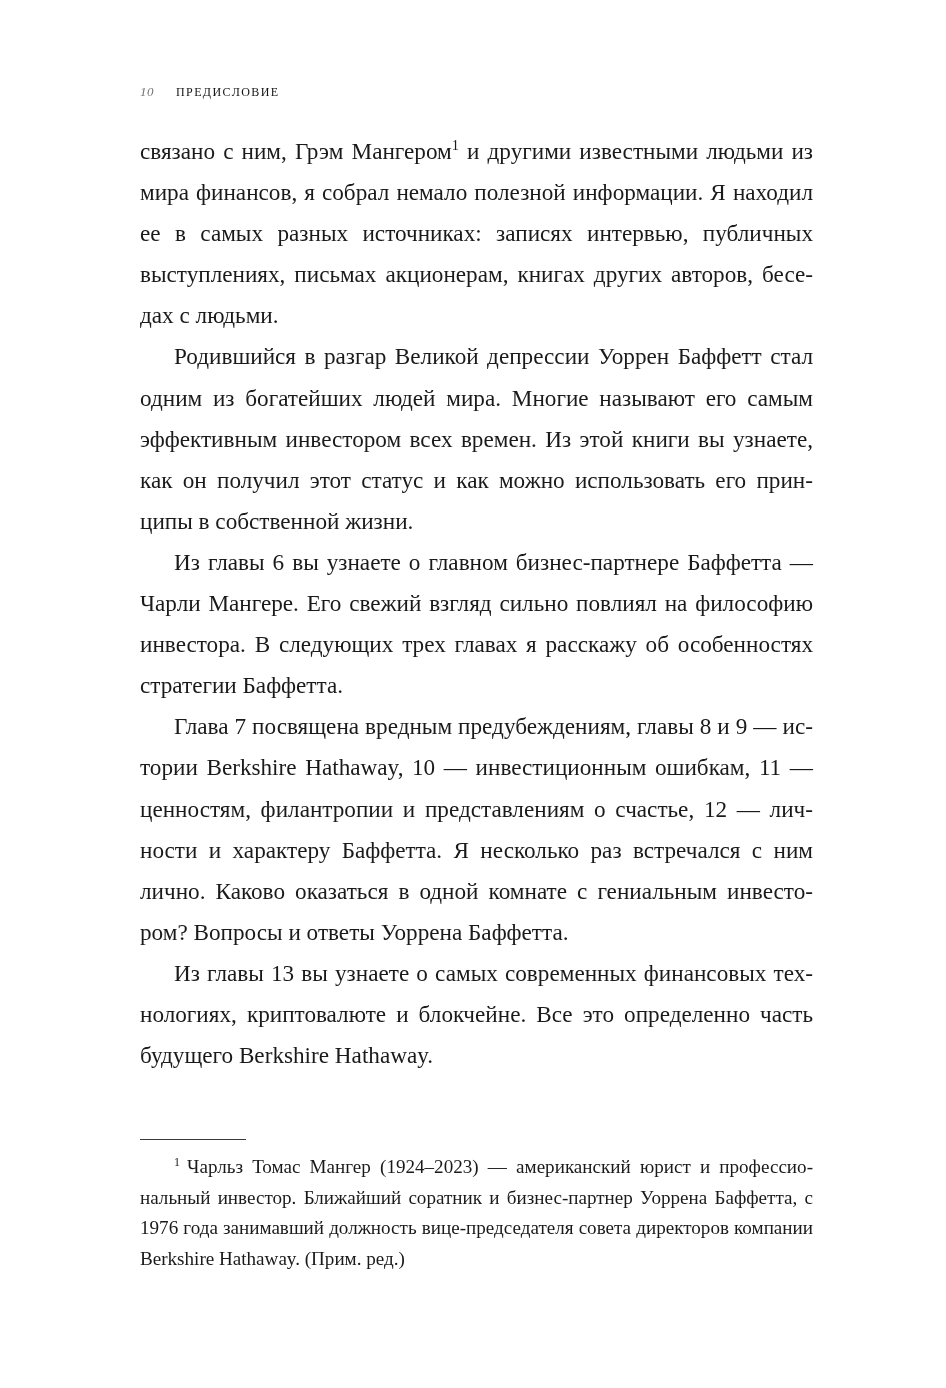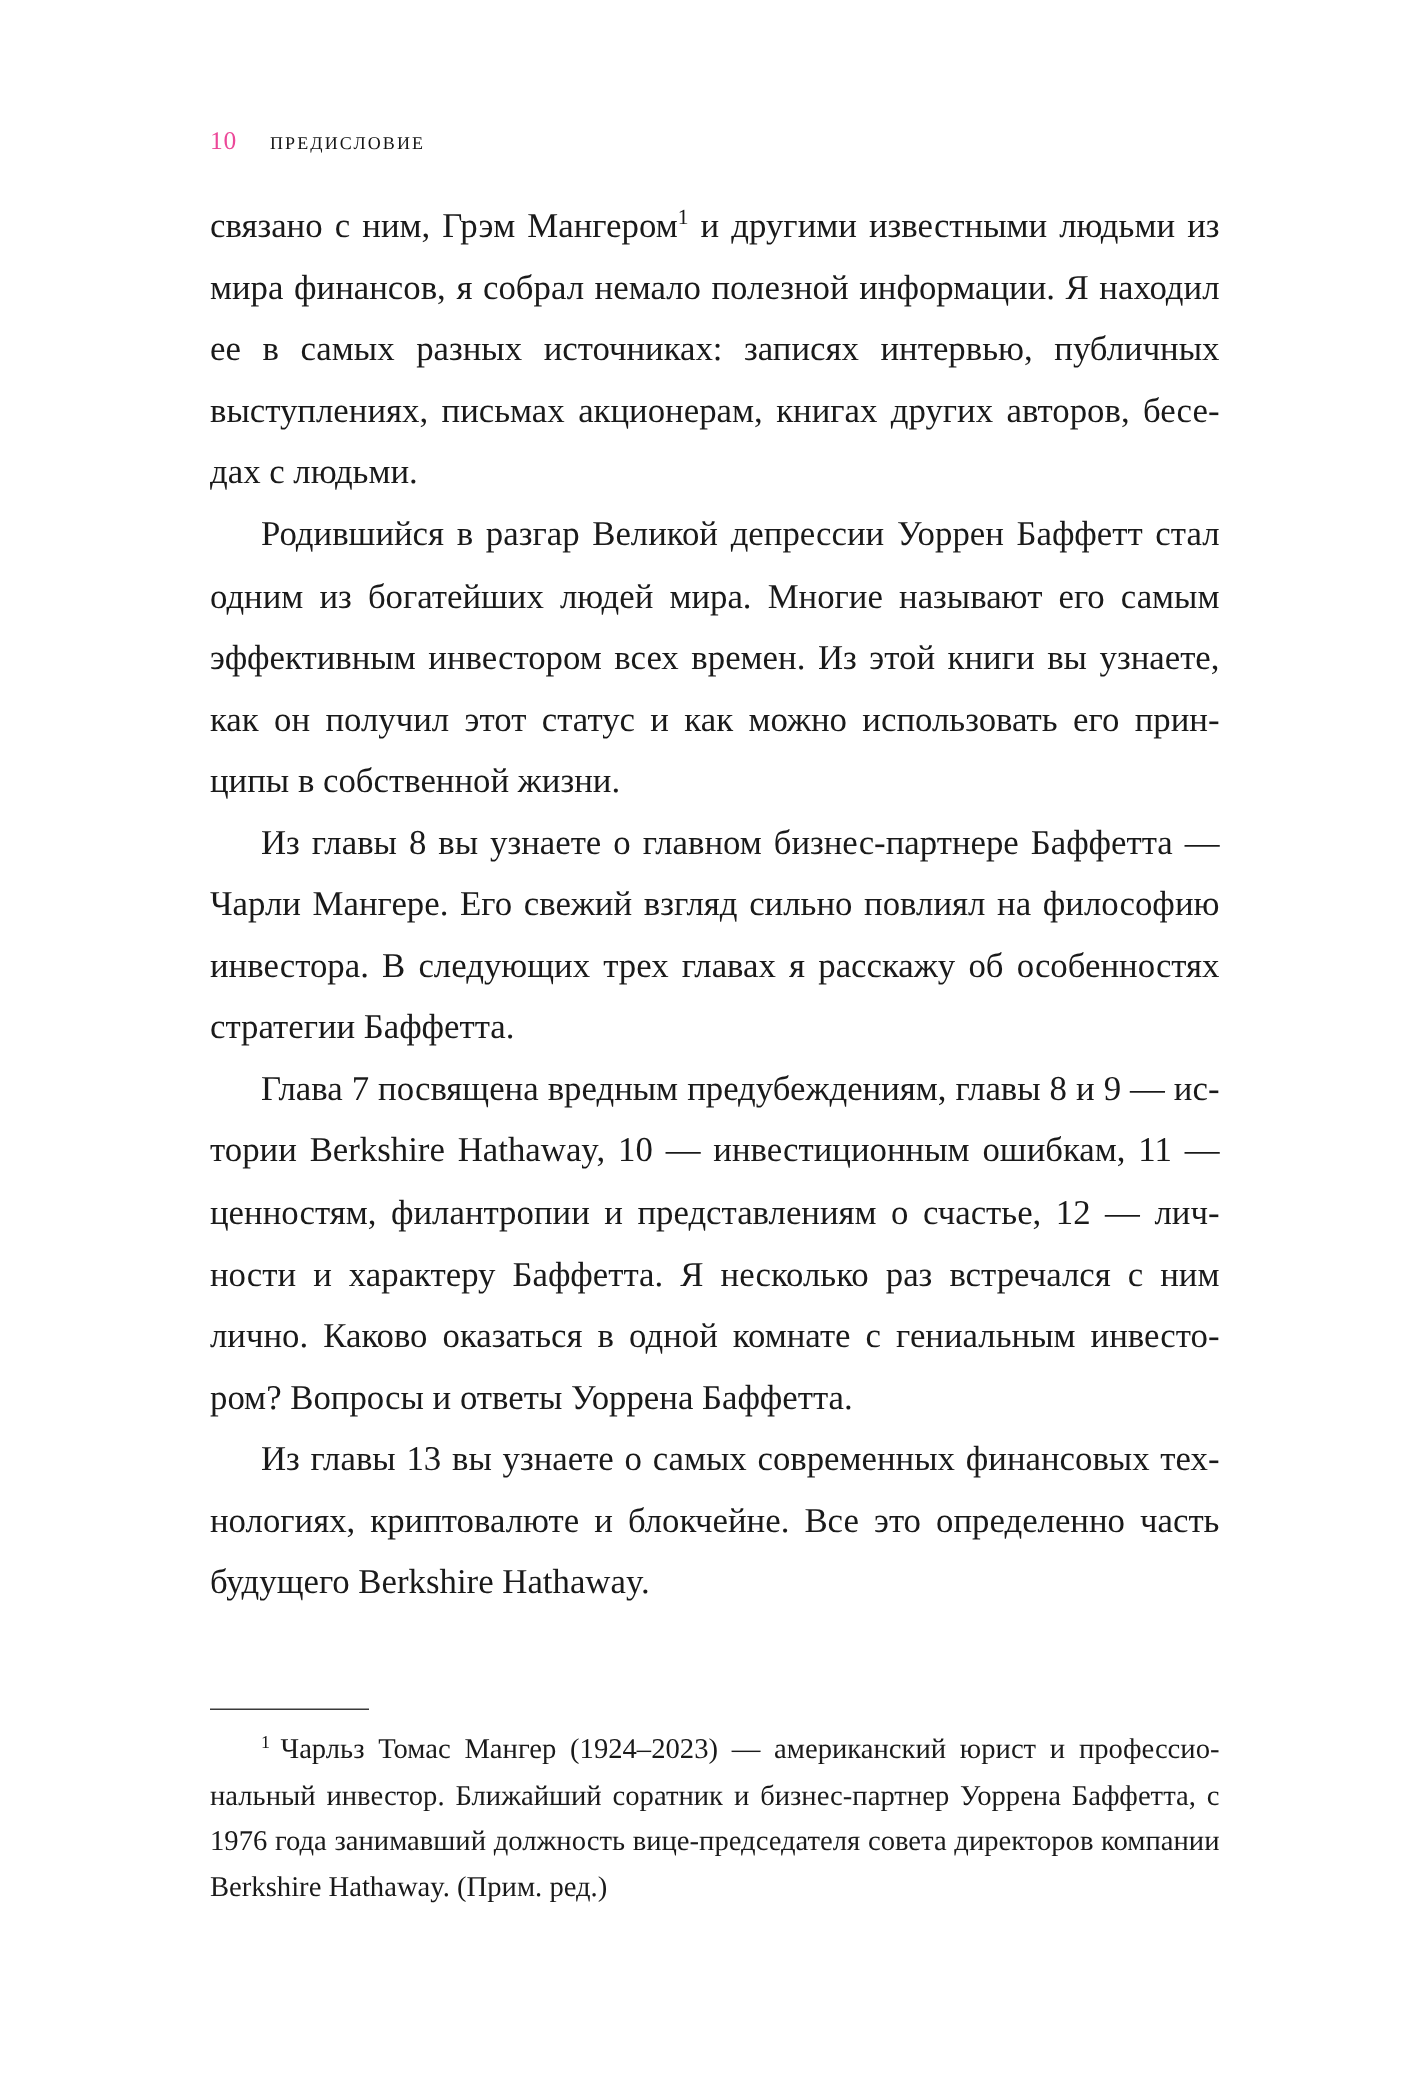--- a/index.html
+++ b/index.html
@@ -26,23 +26,24 @@
   
   .running-head {
     position: absolute;
     left: 140px;
     top: 84px;
     display: flex;
     align-items: baseline;
     white-space: nowrap;
   }
   .running-head .folio {
-    font-size: 17px;
+    font-size: 13px;
     letter-spacing: 0.5px;
-    color: #ec4899;
+    color: #737373;
+    font-style: italic;
   }
   .running-head .head-title {
     margin-left: 22px;
     font-size: 12px;
     letter-spacing: 1.4px;
     color: #141414;
   }
 
   
   .text-block {
@@ -112,21 +113,21 @@
   </div>
 
   <div class="text-block">
 
     <p class="body-par no-indent"><span>связано с ним, Грэм Мангером</span><sup class="fn-ref">1</sup><span> и другими известными людьми из мира финансов, я собрал немало полезной информации. Я нахо­дил ее в самых разных источниках: записях интервью, публичных выступлениях, письмах акционерам, книгах других авторов, бесе­дах с людьми.</span></p>
 
 
     <p class="body-par">Родившийся в разгар Великой депрессии Уоррен Баффетт стал одним из богатейших людей мира. Многие называют его самым эффективным инвестором всех времен. Из этой книги вы узнаете, как он получил этот статус и как можно использовать его прин­ципы в собственной жизни.</p>
 
 
-    <p class="body-par">Из главы 8 вы узнаете о главном бизнес-партнере Баффетта — Чарли Мангере. Его свежий взгляд сильно повлиял на философию инвестора. В следующих трех главах я расскажу об особенностях стратегии Баффетта.</p>
+    <p class="body-par">Из главы 6 вы узнаете о главном бизнес-партнере Баффетта — Чарли Мангере. Его свежий взгляд сильно повлиял на философию инвестора. В следующих трех главах я расскажу об особенностях стратегии Баффетта.</p>
 
     <p class="body-par">Глава 7 посвящена вредным предубеждениям, главы 8 и 9 — ис­тории Berkshire Hathaway, 10 — инвестиционным ошибкам, 11 — ценностям, филантропии и представлениям о счастье, 12 — лич­ности и характеру Баффетта. Я несколько раз встречался с ним лично. Каково оказаться в одной комнате с гениальным инвесто­ром? Вопросы и ответы Уоррена Баффетта.</p>
 
     <p class="body-par">Из главы 13 вы узнаете о самых современных финансовых тех­нологиях, криптовалюте и блокчейне. Все это определенно часть будущего Berkshire Hathaway.</p>
 
   </div>
 
   <div class="footnote-area">
     <div class="footnote-rule"></div>
     <p class="footnote-par"><sup class="fn-num">1</sup><span>Чарльз Томас Мангер (1924–2023) — американский юрист и профессио­нальный инвестор. Ближайший соратник и бизнес-партнер Уоррена Баффетта, с 1976 года занимавший должность вице-председателя совета директоров компа­нии Berkshire Hathaway. (Прим. ред.)</span></p>

